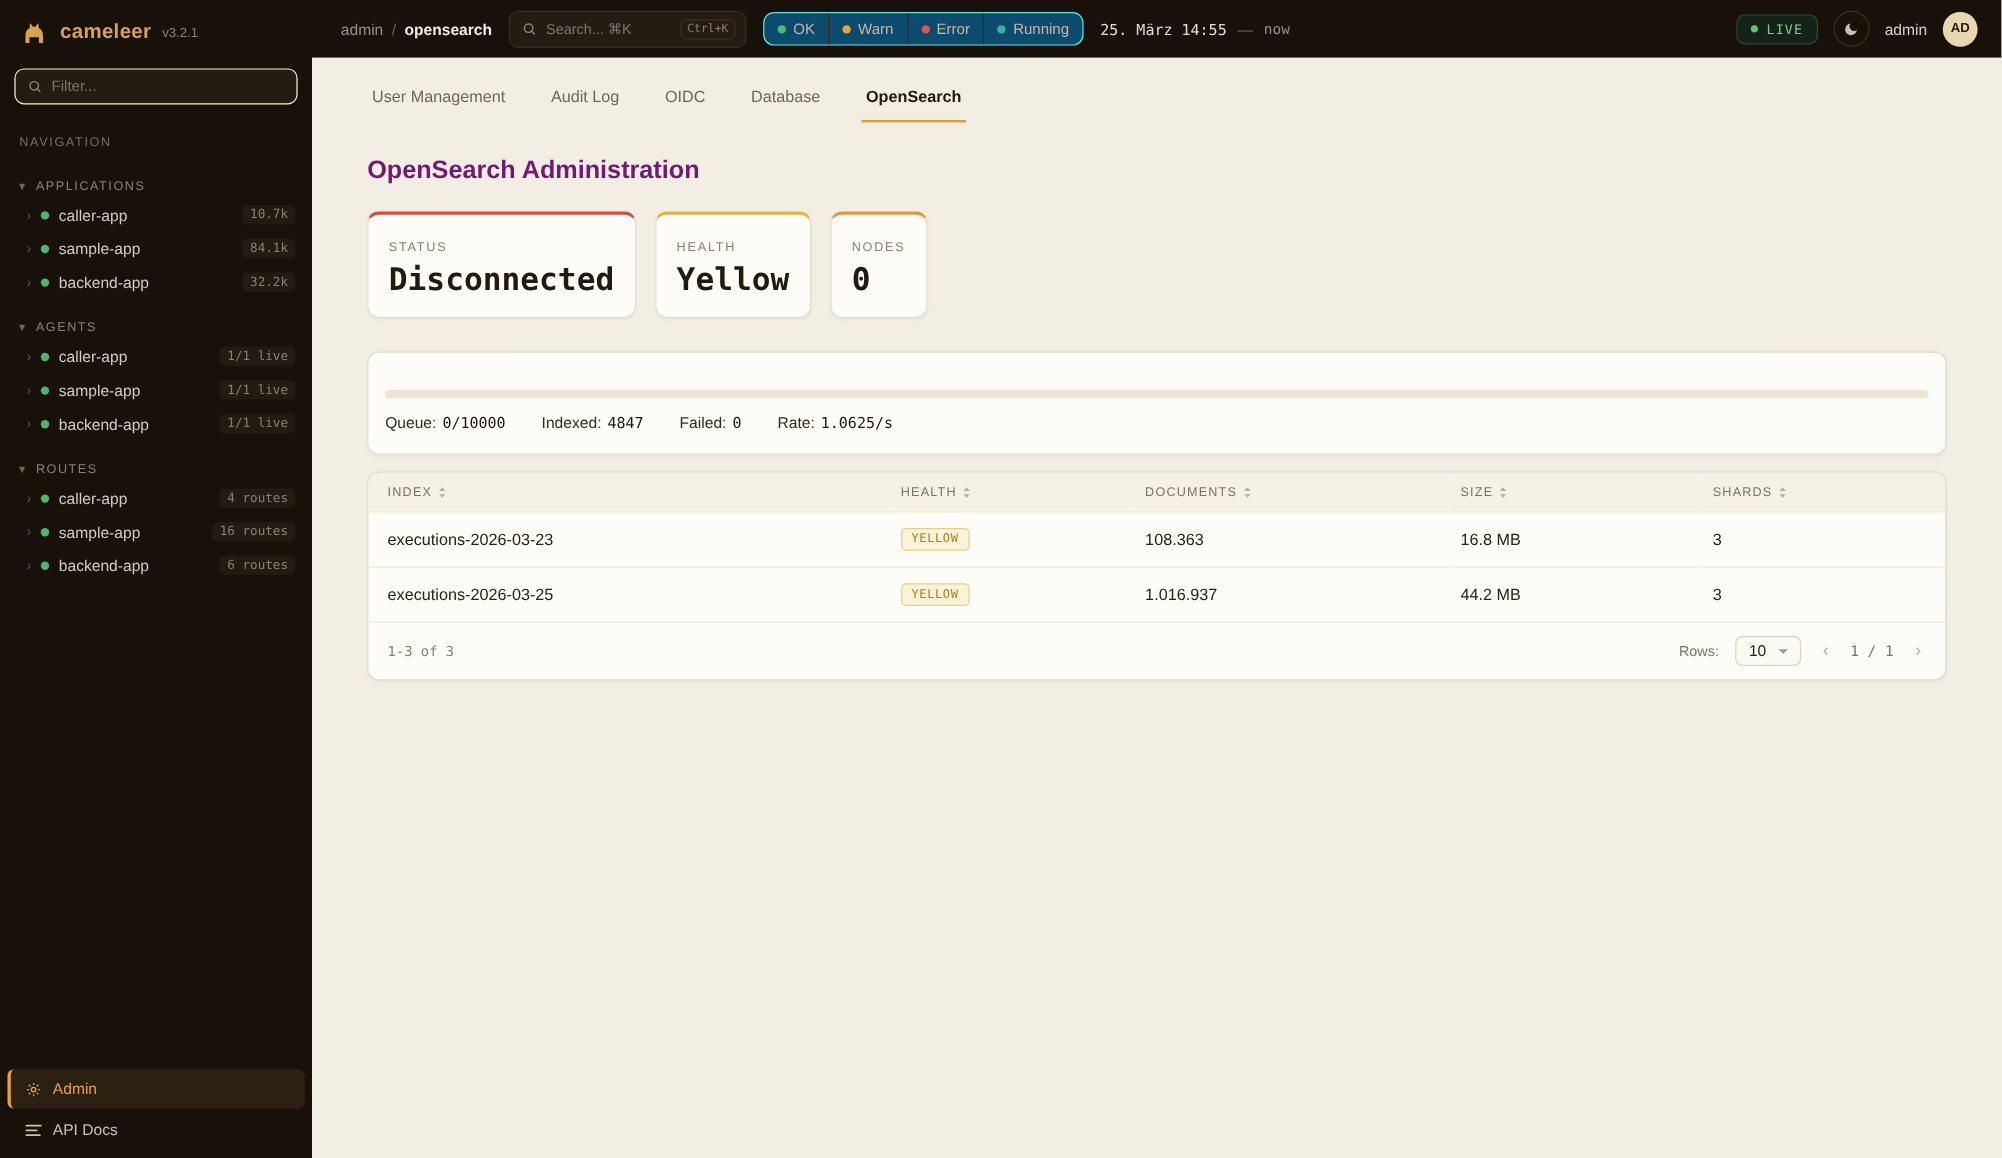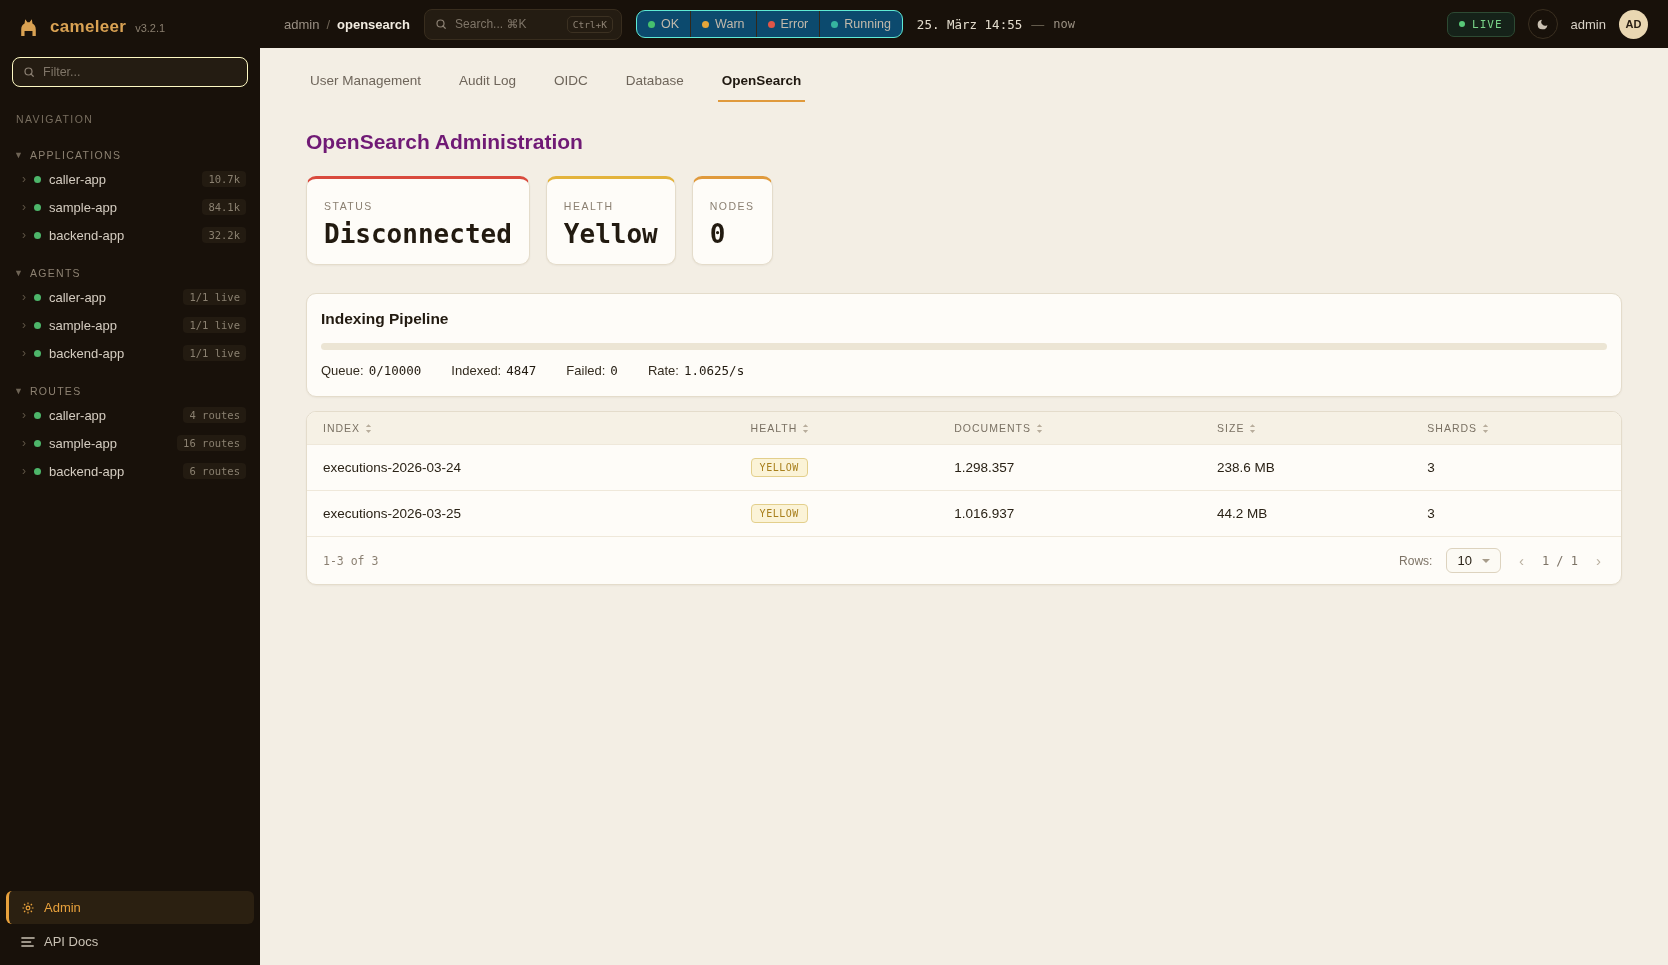--- a/index.html
+++ b/index.html
@@ -308,21 +308,20 @@
           <div class="stat-label">HEALTH</div>
           <div class="stat-value mono">Yellow</div>
         </div>
         <div class="stat-card" style="border-top-color: rgb(224, 154, 60);">
           <div class="stat-label">NODES</div>
           <div class="stat-value mono">0</div>
         </div>
       </div>
 
       <section class="panel pipeline">
-        <div class="pipeline-title">Indexing Pipeline</div>
         <div class="progress-track">
           <div class="progress-fill" style="width: 0%;"></div>
         </div>
         <div class="pipeline-stats">
           <span class="pstat">
             <span>Queue:</span>
             <span class="val mono">0/10000</span>
           </span>
           <span class="pstat">
             <span>Indexed:</span>
@@ -393,24 +392,24 @@
                 <svg width="7" height="11" viewBox="0 0 8 12">
                       <path d="M4 1 7 4.4H1z" fill="#b8ad9c"></path>
                       <path d="M4 11 1 7.6h6z" fill="#b8ad9c"></path>
                     </svg>
                   </span>
               </th>
             </tr>
           </thead>
           <tbody>
             <tr>
-              <td class="col-index">executions-2026-03-24</td>
+              <td class="col-index">executions-2026-03-23</td>
               <td><span class="badge-yellow mono">YELLOW</span></td>
-              <td>1.298.357</td>
-              <td>238.6 MB</td>
+              <td>108.363</td>
+              <td>16.8 MB</td>
               <td>3</td>
             </tr>
             <tr>
               <td class="col-index">executions-2026-03-25</td>
               <td><span class="badge-yellow mono">YELLOW</span></td>
               <td>1.016.937</td>
               <td>44.2 MB</td>
               <td>3</td>
             </tr>
           </tbody>

